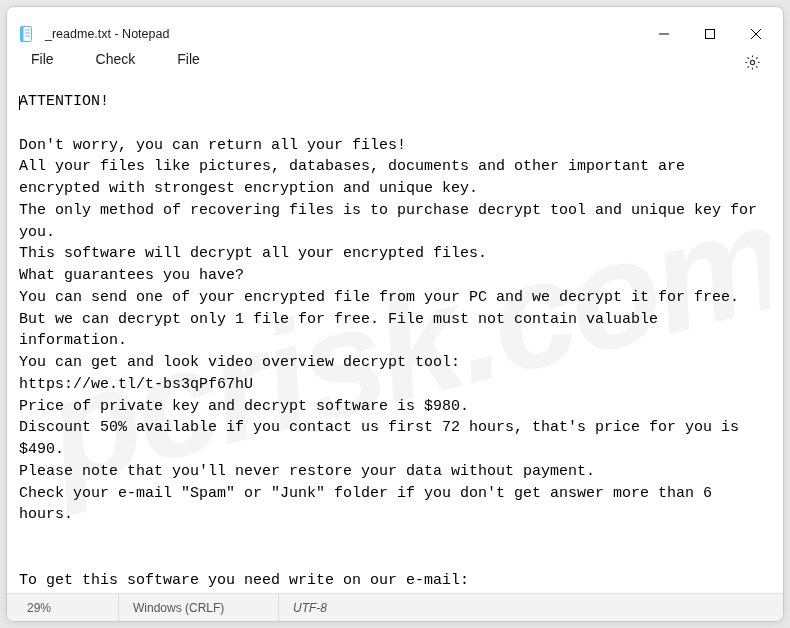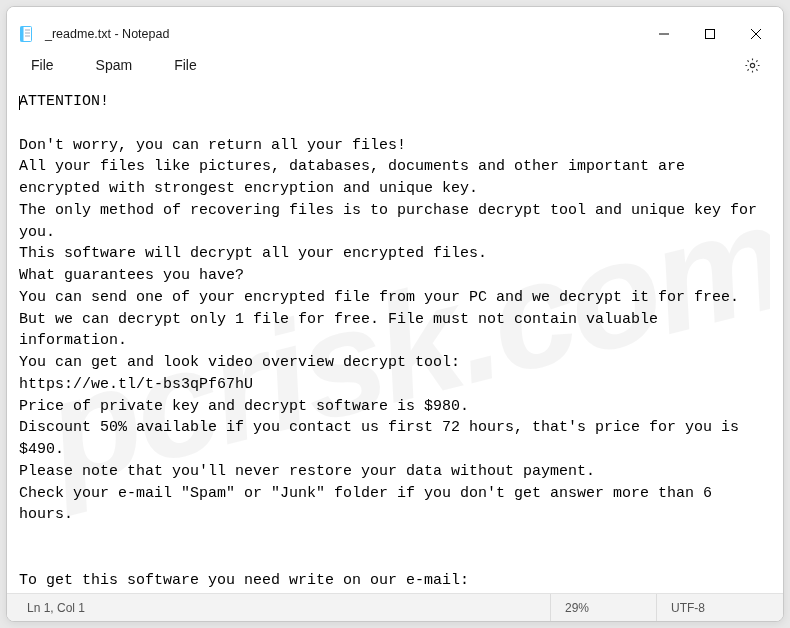--- a/index.html
+++ b/index.html
@@ -42,21 +42,21 @@
   .titlebar .spacer { flex: 1; }
   .winbtn {
     width: 46px; height: 32px;
     display: flex; align-items: center; justify-content: center;
     color: #1a1a1a;
   }
   .winbtn svg { width: 10px; height: 10px; }
   .menubar {
     height: 40px;
     display: flex;
-    align-items: center;
+    align-items: flex-start;
     padding: 0 14px 0 14px;
     background: #ffffff;
   }
   .menubar .menu-item {
     font-size: 14px;
     color: #1a1a1a;
     padding: 6px 10px;
     margin-right: 22px;
   }
   .menubar .sp { flex: 1; }
@@ -98,21 +98,21 @@
     padding: 0 6px;
   }
   .statusbar .cell {
     padding: 0 14px;
     border-right: 1px solid #dcdcdc;
     height: 100%;
     display: flex;
     align-items: center;
   }
   .statusbar .cell.first { flex: 1; border-left: none; }
-  .statusbar .cell.last { border-right: none; }
+  .statusbar .cell.last { border-right: none; font-style: italic; }
   .watermark {
     position: absolute;
     top: 100px; left: 60px; right: 20px; bottom: 40px;
     pointer-events: none;
     display:flex;
     align-items:center;
     justify-content:center;
     overflow:hidden;
   }
   .watermark span {
@@ -156,21 +156,21 @@
     <div class="winbtn">
       <svg viewBox="0 0 10 10">
           <line x1="0" y1="0" x2="10" y2="10" stroke="#000" stroke-width="1"></line>
           <line x1="10" y1="0" x2="0" y2="10" stroke="#000" stroke-width="1"></line>
         </svg>
     </div>
   </div>
 
   <div class="menubar">
     <span class="menu-item">File</span>
-    <span class="menu-item">Spam</span>
+    <span class="menu-item">Check</span>
     <span class="menu-item">File</span>
     <span class="sp"></span>
     <span class="gear">
       <svg width="17" height="17" viewBox="0 0 24 24" fill="none" stroke="#333" stroke-width="1.6">
         <circle cx="12" cy="12" r="3"></circle>
         <path d="M12 2v2.5M12 19.5V22M4.9 4.9l1.8 1.8M17.3 17.3l1.8 1.8M2 12h2.5M19.5 12H22M4.9 19.1l1.8-1.8M17.3 6.7l1.8-1.8"></path>
       </svg>
     </span>
   </div>
 
@@ -199,18 +199,18 @@
 support@freshmail.top
 
 Reserve e-mail address to contact us:
 datarestorehelp@airmail.cc
 
 Your personal ID:
 0693JOsiem2MbmiaUDNk7HidLSIVH9qnv3nwKLkJT8BPxzXnO</span></div>
   </div>
 
   <div class="statusbar">
-    <div class="cell first">Ln 1, Col 1</div>
     <div class="cell" style="width:106px">29%</div>
+    <div class="cell" style="width:160px">Windows (CRLF)</div>
     <div class="cell last" style="width:120px">UTF-8</div>
   </div>
 
 </div>
 
 </body></html>

